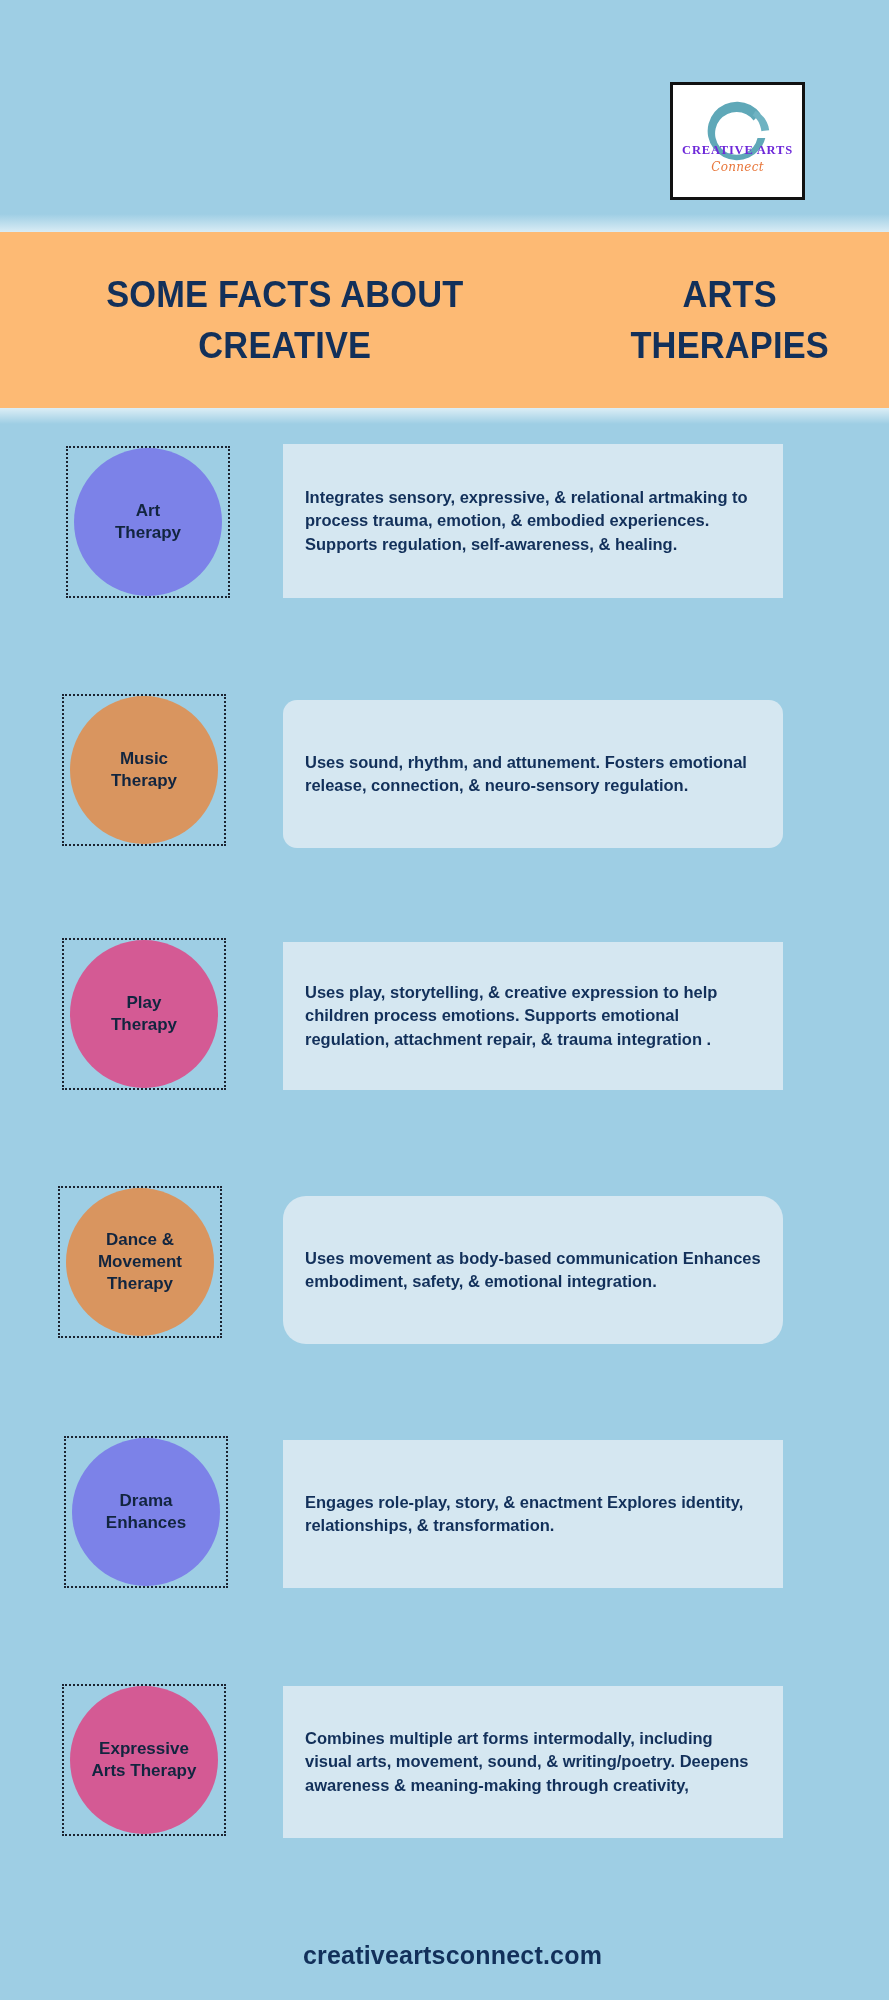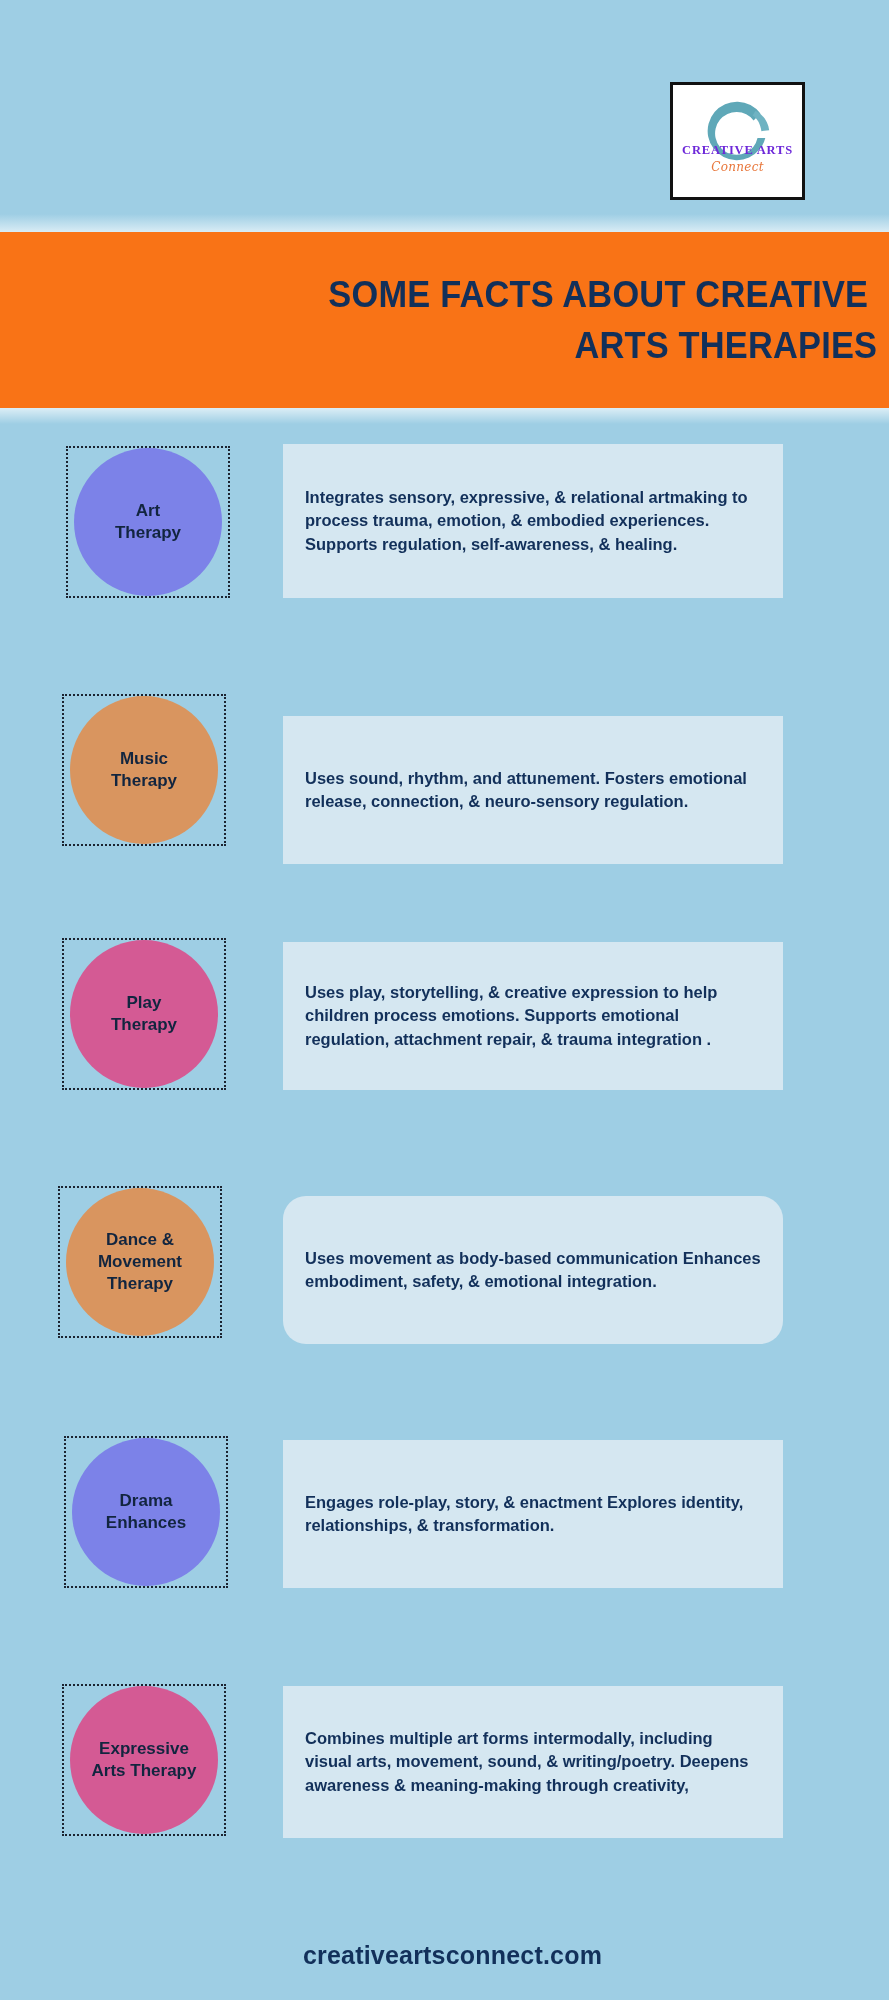--- a/index.html
+++ b/index.html
@@ -29,22 +29,22 @@
   }
   .logo-script{
     font-family:"DejaVu Serif", serif;
     font-size:12px;font-style:italic;color:#e8763a;margin-top:2px;
     letter-spacing:0.3px;
   }
 
   
   .title-band{
     position:absolute;left:0;top:232px;width:889px;height:176px;
-    background:#f97316;
-    display:flex;flex-direction:column;align-items:flex-end;justify-content:center;
+    background:#fdba74;
+    display:flex;flex-direction:row;align-items:center;justify-content:center;
   }
   .title-band:before{
     content:"";position:absolute;left:0;top:-18px;width:889px;height:18px;
     background:linear-gradient(to bottom,#9ecee4 0%,#d9ecf5 100%);
   }
   .title-band:after{
     content:"";position:absolute;left:0;bottom:-16px;width:889px;height:16px;
     background:linear-gradient(to bottom,#dceef6 0%,#9ecee4 100%);
   }
   .title-line{
@@ -87,21 +87,21 @@
     font-family:"Liberation Sans", sans-serif;
     font-weight:700;font-size:16.5px;line-height:1.42;color:#12305a;
     padding:14px 22px 14px 22px;
   }
 
   
   .row.r1 .circle-wrap{top:14px;}
   .row.r1 .factbox{top:12px;height:154px;}
 
   .row.r2 .circle-wrap{top:14px;left:62px;}
-  .row.r2 .factbox{top:36px;height:134px;}
+  .row.r2 .factbox{top:20px;height:134px;border-radius:14px;}
 
   .row.r3 .circle-wrap{top:10px;left:62px;}
   .row.r3 .factbox{top:14px;height:148px;}
 
   .row.r4 .circle-wrap{top:10px;left:58px;}
   .row.r4 .factbox{top:20px;height:140px;border-radius:23px;}
 
   .row.r5 .circle-wrap{top:12px;left:64px;}
   .row.r5 .factbox{top:16px;height:148px;}
 

